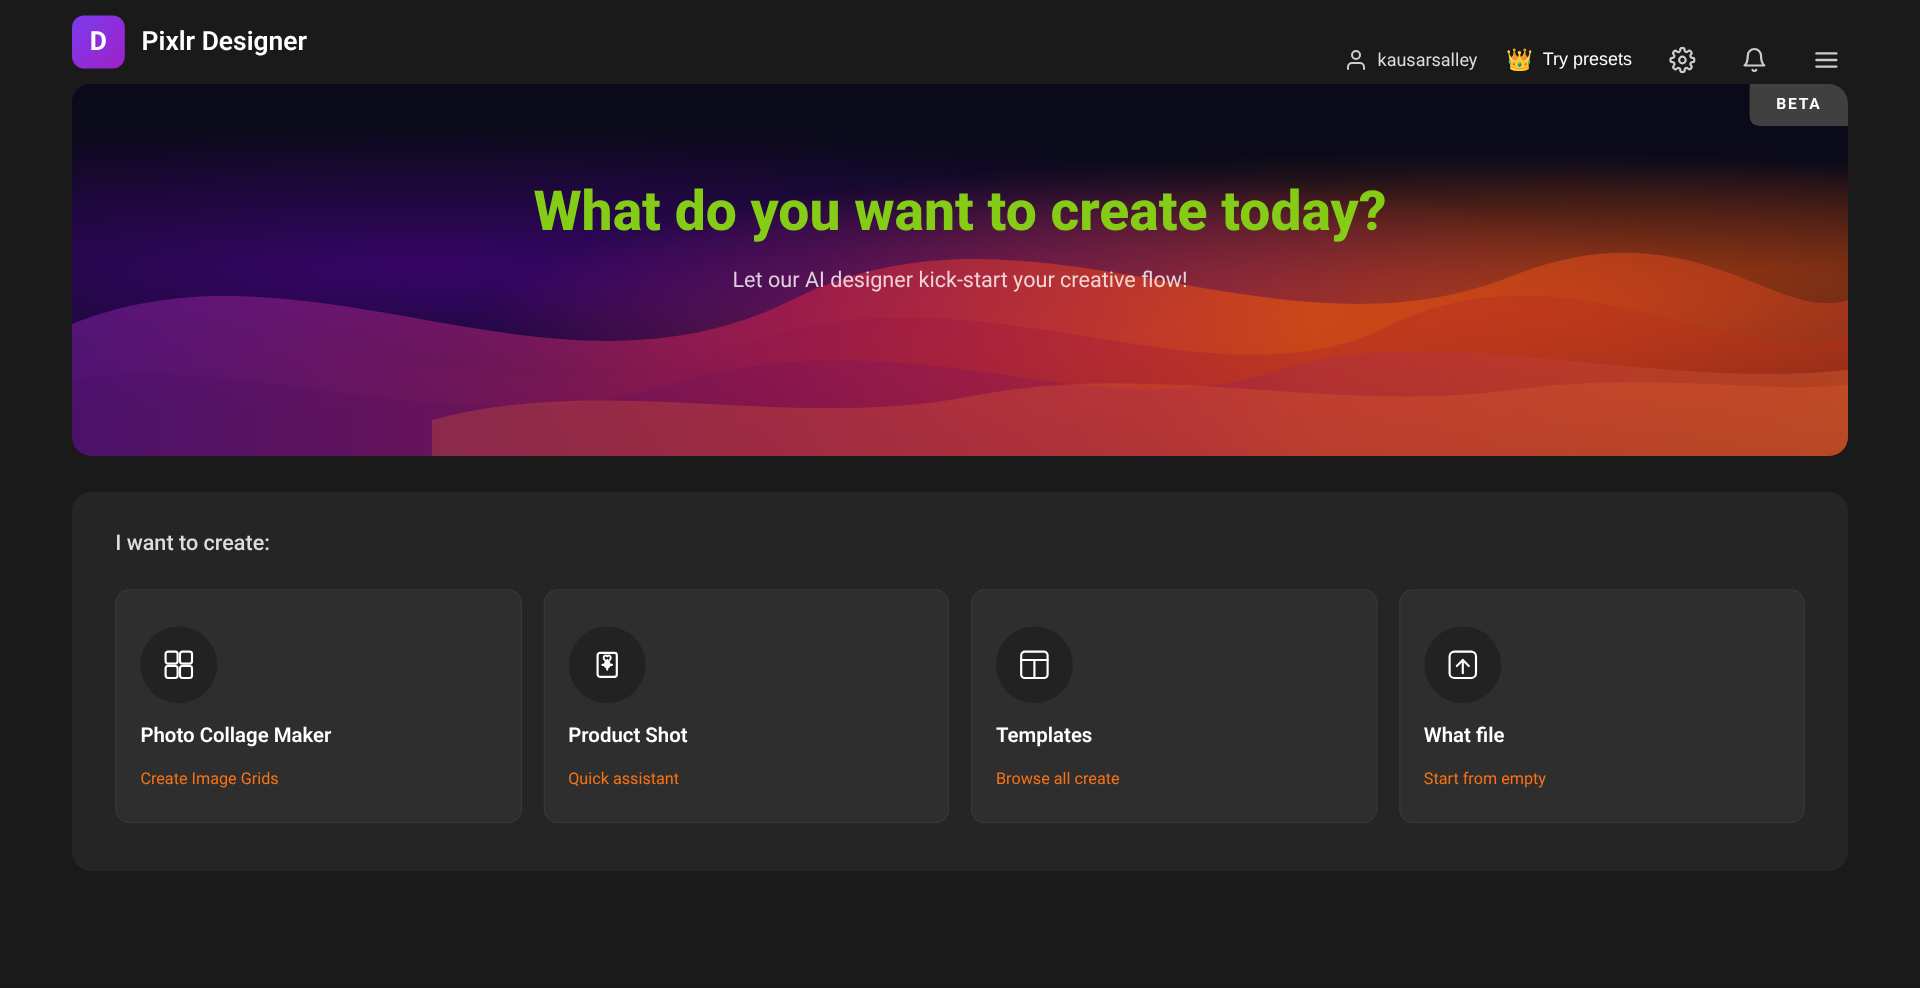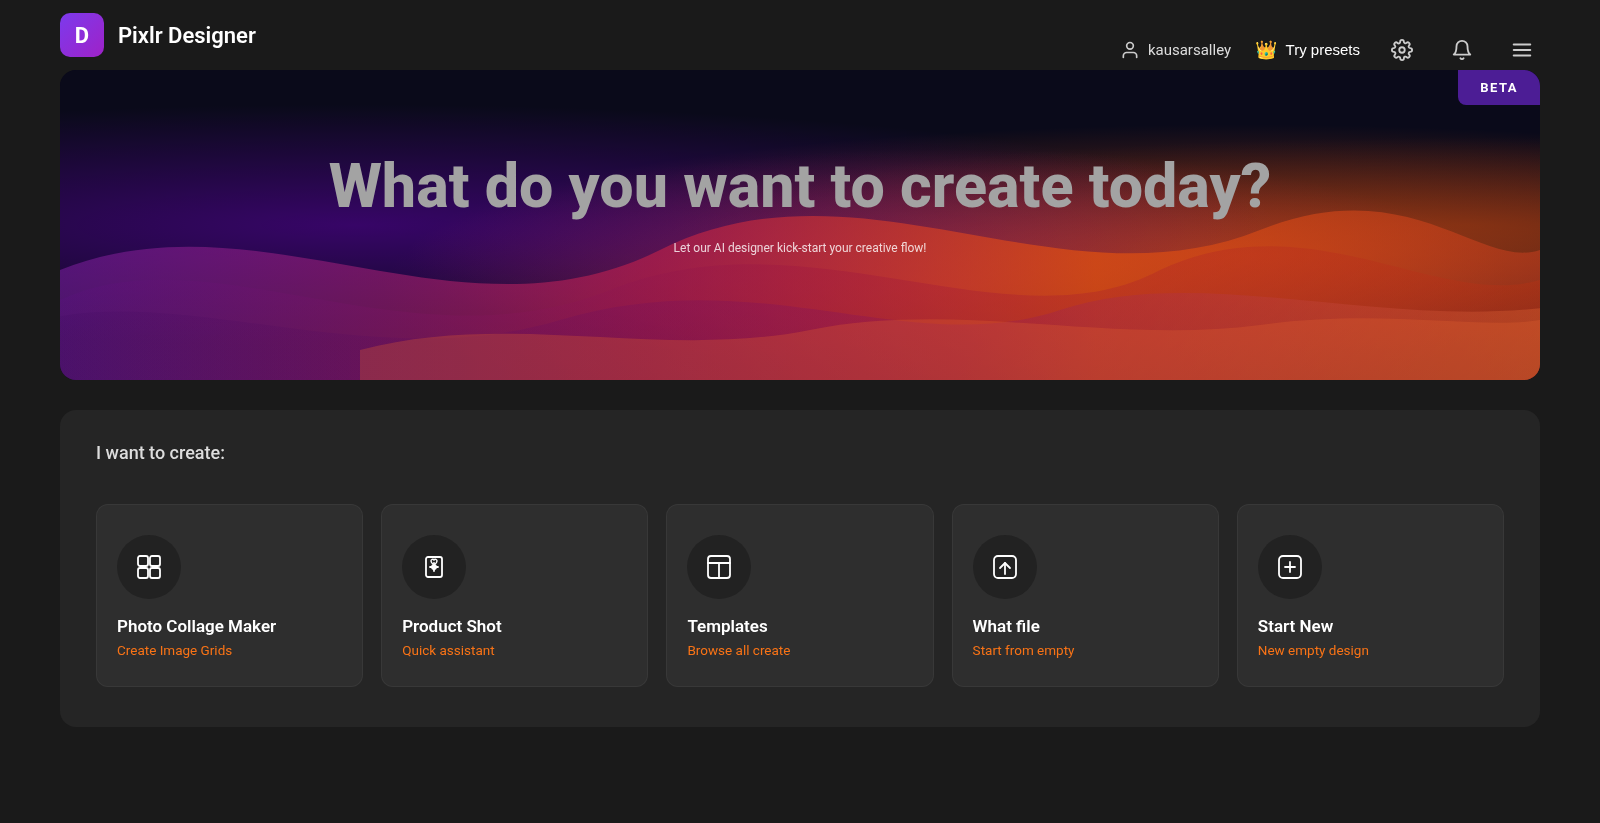--- a/index.html
+++ b/index.html
@@ -133,38 +133,38 @@
     }
 
     .hero-content {
       position: relative;
       z-index: 2;
       text-align: center;
       padding-top: 80px;
     }
 
     .hero-title {
-      font-size: 61px;
+      font-size: 46px;
       font-weight: 800;
-      color: #a3a3a3;
+      color: #84cc16;
       margin-bottom: 18px;
       line-height: 1.2;
     }
 
     .hero-subtitle {
-      font-size: 12px;
+      font-size: 18px;
       color: rgba(255,255,255,0.8);
       font-weight: 400;
     }
 
     .beta-badge {
       position: absolute;
       top: 0;
       right: 0;
-      background: #4c1d95;
+      background: #404040;
       color: #fff;
       font-size: 13px;
       font-weight: 700;
       letter-spacing: 1.5px;
       padding: 10px 22px;
       border-bottom-left-radius: 8px;
       z-index: 3;
     }
 
     
@@ -172,21 +172,21 @@
       margin: 30px 60px 0;
       background: #252525;
       border-radius: 16px;
       padding: 32px 36px 40px;
     }
 
     .section-label {
       font-size: 18px;
       font-weight: 500;
       color: #ddd;
-      margin-bottom: 41px;
+      margin-bottom: 28px;
     }
 
     .cards-grid {
       display: flex;
       gap: 18px;
     }
 
     .card {
       flex: 1;
       background: #2e2e2e;
@@ -217,21 +217,21 @@
       stroke: #fff;
       fill: none;
       stroke-width: 1.8;
       stroke-linecap: round;
       stroke-linejoin: round;
     }
 
     .card-text {
       display: flex;
       flex-direction: column;
-      gap: 5px;
+      gap: 17px;
     }
 
     .card-title {
       font-size: 17px;
       font-weight: 600;
       color: #fff;
       line-height: 1.3;
     }
 
     .card-subtitle {
@@ -388,28 +388,15 @@
           <polyline points="9,15 14,10 19,15"></polyline>
           <line x1="14" y1="10" x2="14" y2="21"></line>
         </svg>
       </div>
       <div class="card-text">
         <span class="card-title">What file</span>
         <span class="card-subtitle">Start from empty</span>
       </div>
     </div>
 
-    <div class="card">
-      <div class="card-icon-circle">
-        <svg class="card-icon-svg" viewBox="0 0 28 28">
-          <rect x="3" y="3" width="22" height="22" rx="4"></rect>
-          <line x1="14" y1="9" x2="14" y2="19"></line>
-          <line x1="9" y1="14" x2="19" y2="14"></line>
-        </svg>
-      </div>
-      <div class="card-text">
-        <span class="card-title">Start New</span>
-        <span class="card-subtitle">New empty design</span>
-      </div>
-    </div>
 
   </div>
 </section>
 
 </body></html>

